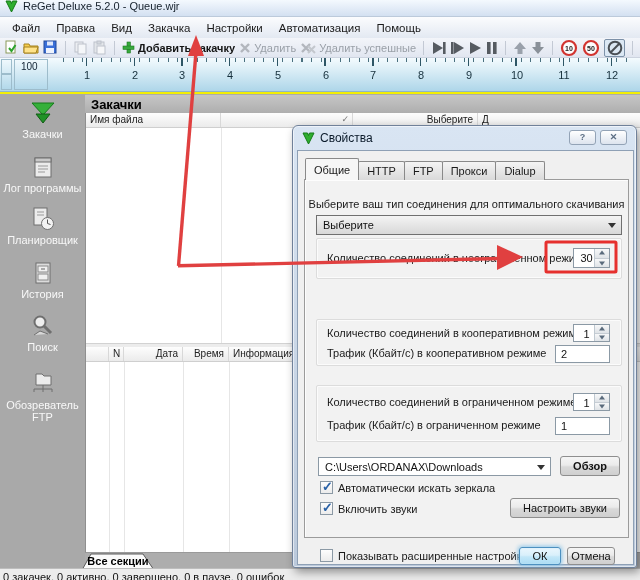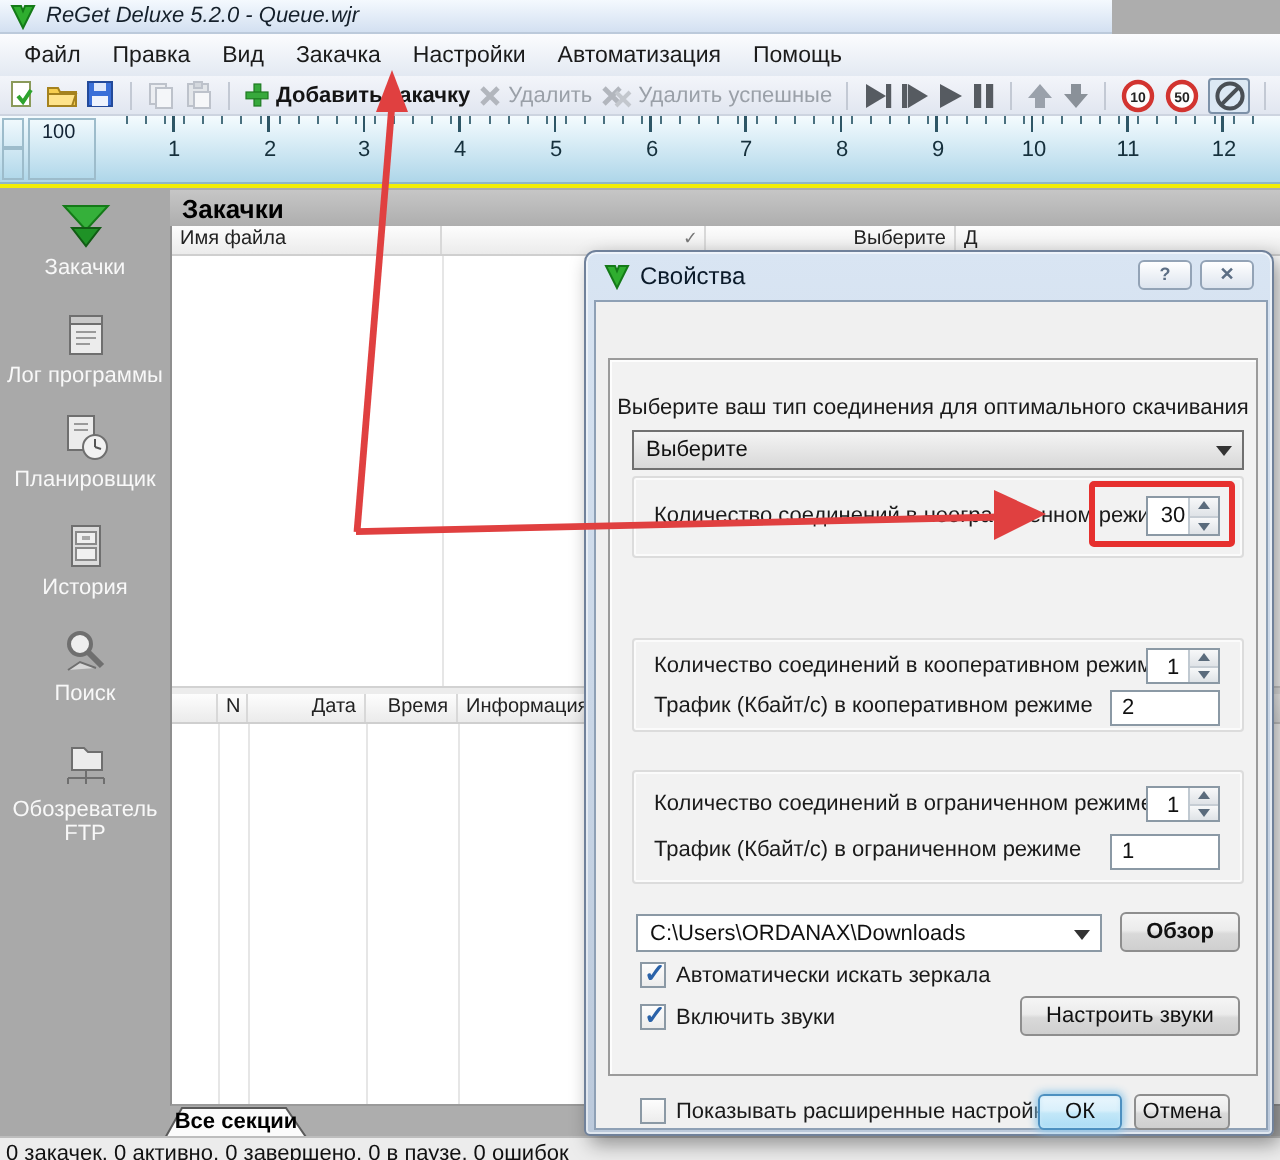--- a/index.html
+++ b/index.html
@@ -1,23 +1,23 @@
 <!DOCTYPE html>
 <html><head>
 <meta charset="utf-8">
 <style>
   *{box-sizing:border-box;margin:0;padding:0;}
   html,body{background:#888;}
   body{font-family:"Liberation Sans",sans-serif;}
   .screen{position:relative;width:640px;height:580px;overflow:hidden;background:#adadad;font-size:11px;color:#111;}
 
   
-  .titlebar{position:absolute;left:0;top:0;width:556px;height:17px;
+  .titlebar{position:absolute;left:0;top:0;width:640px;height:17px;
     background:linear-gradient(#f4f9fe,#d3e0f1);border-bottom:1px solid #bccadb;
-    display:flex;align-items:center;gap:5px;padding-left:5px;font-style:italic;}
+    display:flex;gap:5px;padding-left:5px;}
   .titlebar .ttl{font-size:11px;color:#15202b;}
 
   
   .menubar{position:absolute;left:0;top:17px;width:640px;height:21px;
     background:linear-gradient(#fbfcfe,#e3e9f2);display:flex;align-items:center;padding-left:4px;}
   .mi{padding:3px 8px;font-size:11.5px;color:#1b1b1b;}
 
   
   .toolbar{position:absolute;left:0;top:38px;width:640px;height:20px;
     background:linear-gradient(#f3f5fa,#e1e6f0);border-bottom:1px solid #cdd4e0;
@@ -393,20 +393,27 @@
     <div class="dlg-title">
       <svg width="13" height="13">
         <polygon points="1,1 5.5,1 6.5,3.5 7.5,1 12,1 6.5,12" fill="#2fae2f" stroke="#147a18" stroke-width="1"></polygon>
       </svg>
       <span>Свойства</span>
     </div>
     <div class="dlg-btn dlg-help">?</div>
     <div class="dlg-btn dlg-close">✕</div>
 
     <div class="dlg-client">
+      <div class="tabs">
+        <div class="tab active">Общие</div>
+        <div class="tab">HTTP</div>
+        <div class="tab">FTP</div>
+        <div class="tab">Прокси</div>
+        <div class="tab">Dialup</div>
+      </div>
 
       <div class="panel">
         <div class="instruction">Выберите ваш тип соединения для оптимального скачивания</div>
 
         <div class="combo" style="left:11px;top:35px;width:306px;height:20px;">
           <span>Выберите</span>
           <span class="arr"></span>
         </div>
 
         <div class="grp" style="left:11px;top:58px;width:306px;height:41px;">

